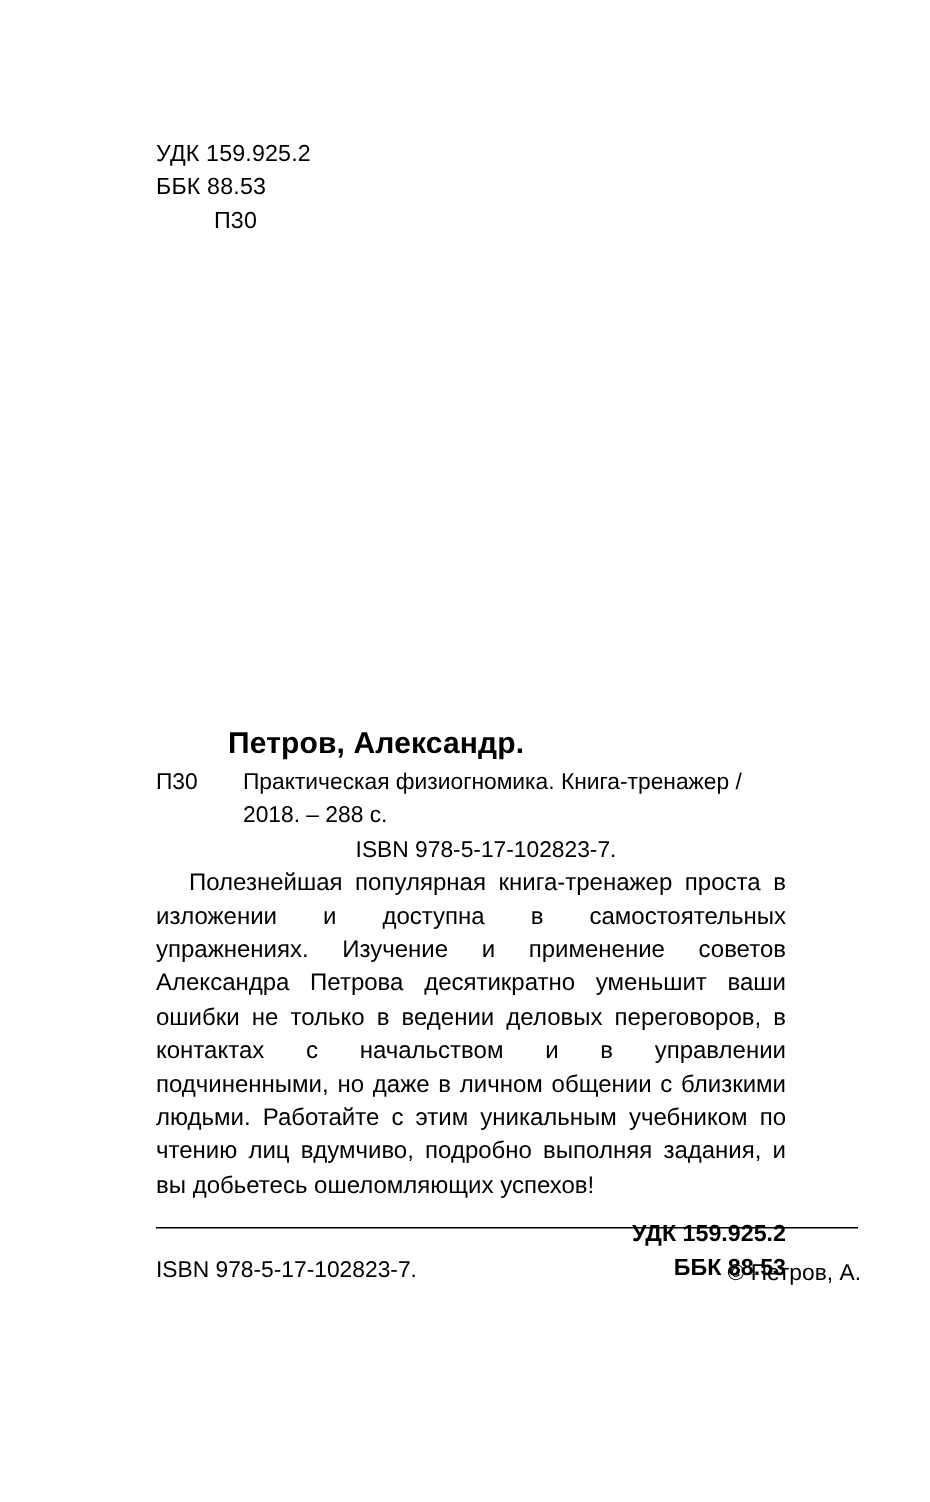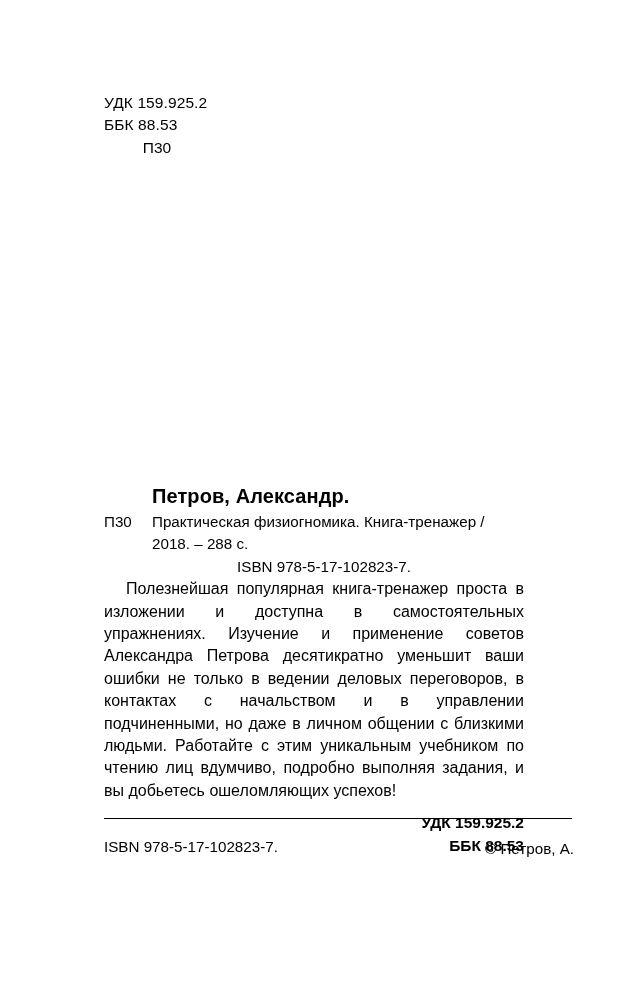--- a/index.html
+++ b/index.html
@@ -70,20 +70,21 @@
     left: 0;
     top: 0;
     width: 42px;
     font-size: 15.2px;
   }
   .desc-body {
     margin-left: 48px;
   }
   .desc-body .l {
     white-space: pre-wrap;
+    margin-left: 10px;
   }
   .isbn-center {
     text-align: center;
     font-size: 15.2px;
     margin-top: 4px;
     margin-bottom: 3px;
     margin-left: 20px;
   }
   .annotation {
     font-size: 16px;

